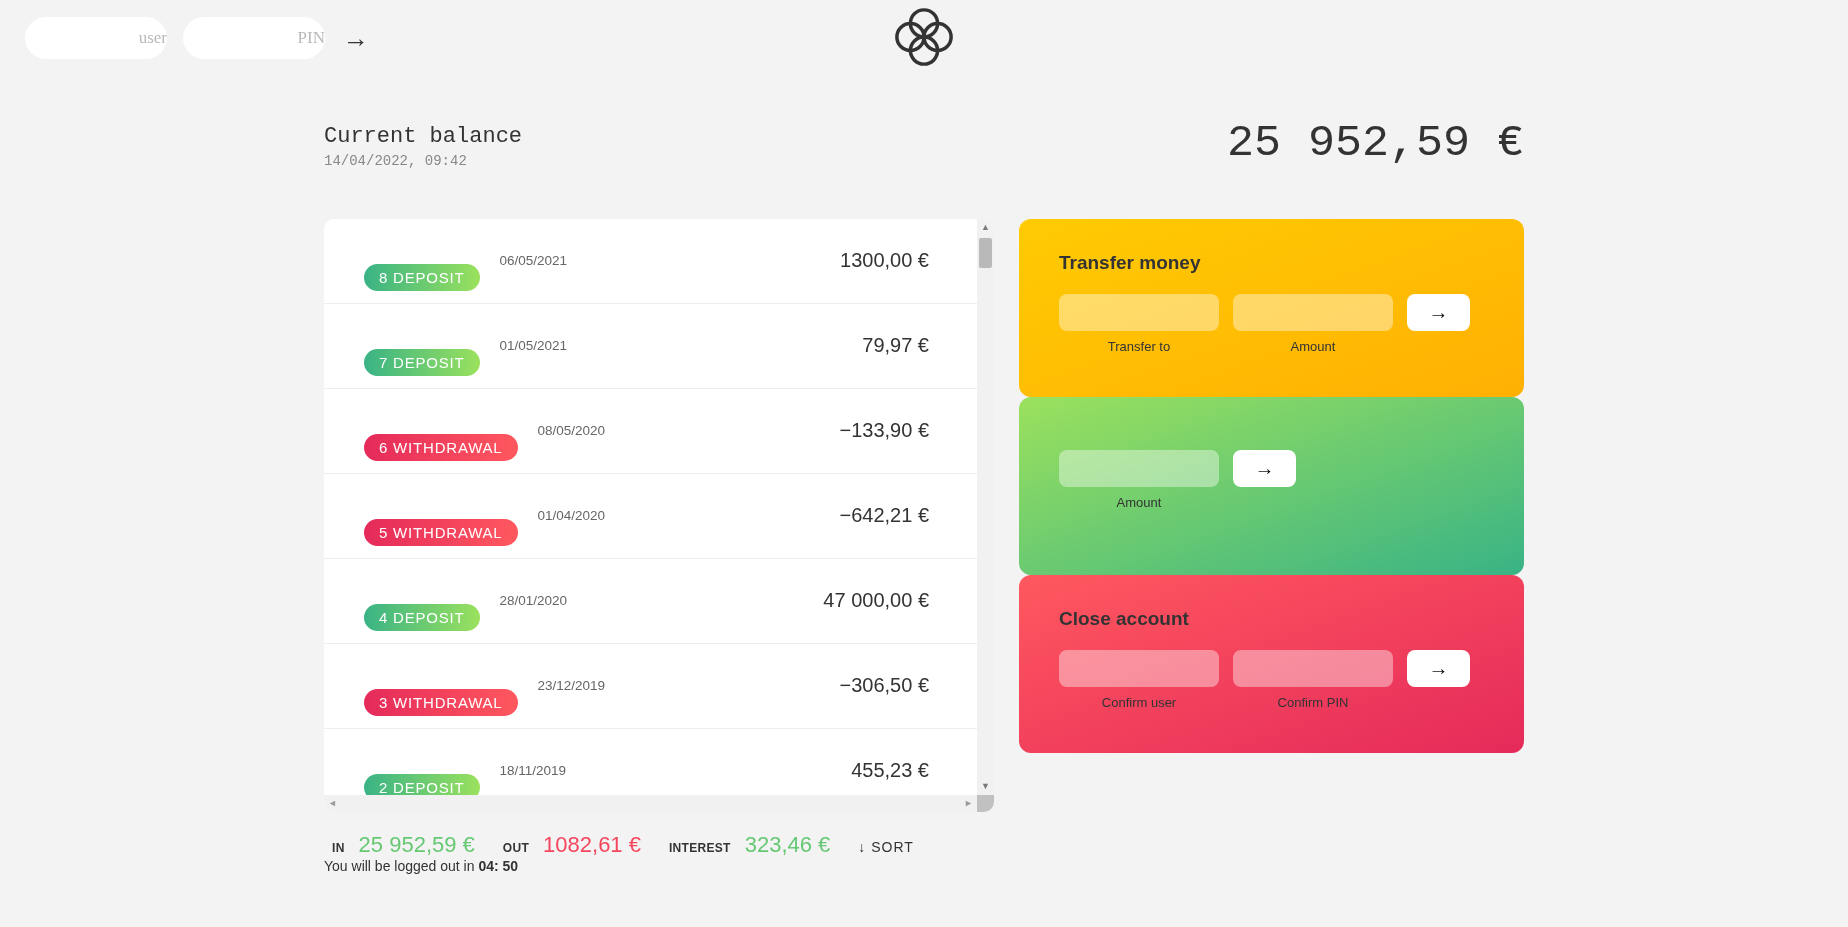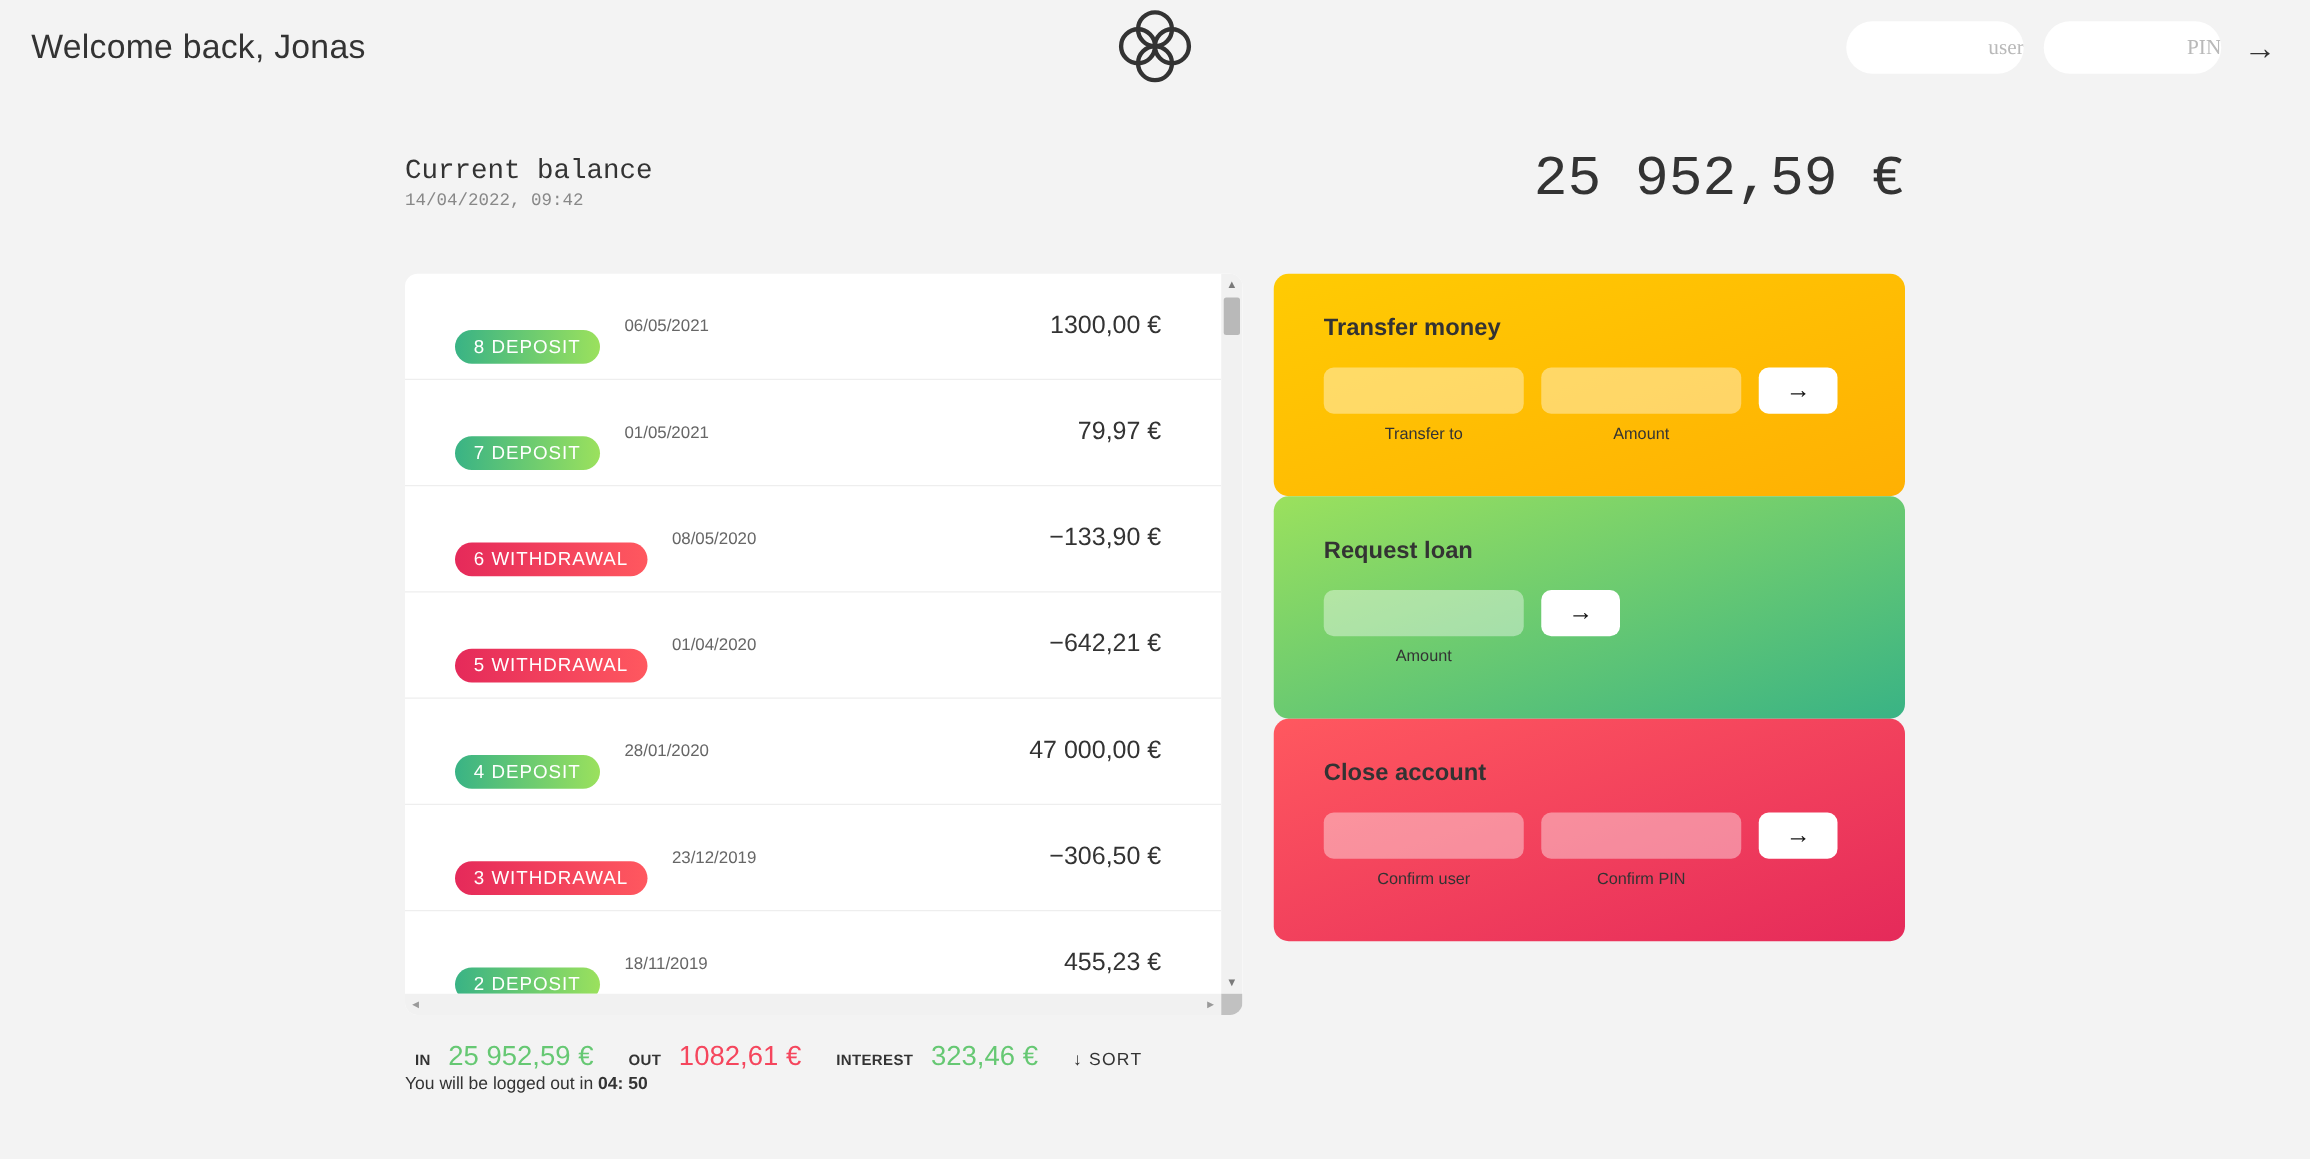--- a/index.html
+++ b/index.html
@@ -132,21 +132,20 @@
     border:none; background:transparent; font-size:14px; font-weight:500;
     color:#333; letter-spacing:1px; cursor:pointer; font-family:inherit;
   }
   .logout { font-size:14px; color:#333; }
   .logout b { font-weight:700;margin-top:41px; }
 </style>
 </head>
 <body>
 
 <nav class="nav">
-  <p class="welcome">Welcome back, Jonas</p>
 
   <span class="logo">
     <svg width="62" height="62" viewBox="0 0 64 64" fill="none">
       <circle cx="32" cy="18" r="14" stroke="#333" stroke-width="3.6"></circle>
       <circle cx="18" cy="32" r="14" stroke="#333" stroke-width="3.6"></circle>
       <circle cx="46" cy="32" r="14" stroke="#333" stroke-width="3.6"></circle>
       <circle cx="32" cy="46" r="14" stroke="#333" stroke-width="3.6"></circle>
     </svg>
   </span>
 
@@ -230,21 +229,20 @@
           <input class="op-input" type="text" style="">
           <input class="op-input" type="text" style="">
           <button class="op-btn">→</button>
           <span class="op-label">Transfer to</span>
           <span class="op-label">Amount</span>
           <span></span>
         </div>
       </div>
 
       <div class="op op-loan">
-        <h2 class="op-title">Request loan</h2>
         <div class="op-form form-1">
           <input class="op-input" type="text" style="">
           <button class="op-btn">→</button>
           <span class="op-label">Amount</span>
           <span></span>
         </div>
       </div>
 
       <div class="op op-close">
         <h2 class="op-title">Close account</h2>

